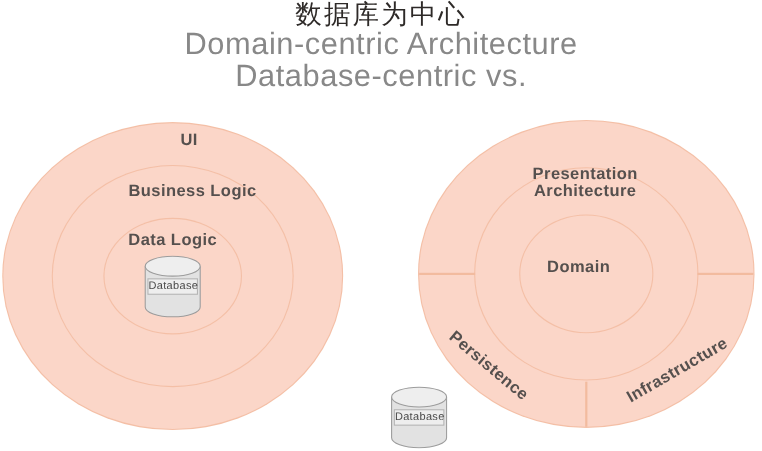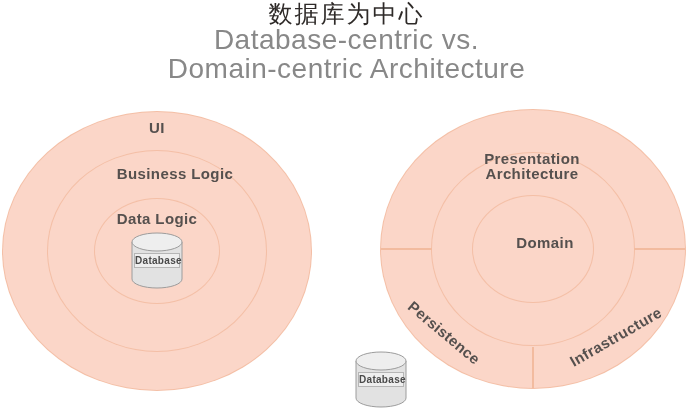--- a/index.html
+++ b/index.html
@@ -26,48 +26,48 @@
 
   
   .divider{position:absolute;background:#f2bb9f;}
   .div-left {left:381px;top:248px;width:51px;height:2px;}
   .div-right{left:634px;top:248px;width:51px;height:2px;}
   .div-bottom{left:532px;top:347px;width:2px;height:41px;}
 
   
   .ring-label{position:absolute;width:220px;text-align:center;
               color:#55504e;font-size:15px;font-weight:600;letter-spacing:0.4px;line-height:16px;}
-  .lab-ui{left:47px;top:120px;}
+  .lab-ui{left:62px;top:120px;}
   .lab-bl{left:65px;top:166px;}
   .lab-da{left:47px;top:211px;}
   .lab-pr{left:422px;top:121px;margin-top:30px;}
   .lab-ap{left:422px;top:166px;}
-  .lab-do{left:435px;top:235px;}
+  .lab-do{left:416px;top:235px;}
   .lab-pe{left:389px;top:325px;width:110px;transform:rotate(40deg);}
   .lab-in{left:551px;top:329px;width:130px;transform:rotate(-30deg);}
 
   
   .cylinder{position:absolute;width:52px;height:57px;}
   .cyl-left{left:131px;top:232px;}
   .cyl-right{left:355px;top:351px;}
   .cyl-label{position:absolute;left:3px;right:3px;top:21px;
-             font-size:10px;font-weight:700;color:#4a4a4a;letter-spacing:0.3px;
+             font-size:10px;font-weight:400;color:#4a4a4a;letter-spacing:0.3px;
              background:rgba(248,248,248,0.55);border:1px solid rgba(110,110,110,0.45);
              padding:1px 0;}
 </style>
 </head>
 <body>
 
 <div class="stage">
 
   <div class="caption caption-top">数据库为中心</div>
 
   <div class="title">
+    <div>Domain-centric Architecture</div>
     <div>Database-centric vs.</div>
-    <div>Domain-centric Architecture</div>
   </div>
 
 
   <div>
     <div class="ring l-outer"></div>
     <div class="ring l-mid"></div>
     <div class="ring l-inner"></div>
 
     <div class="ring-label lab-ui">UI</div>
     <div class="ring-label lab-bl">Business Logic</div>

